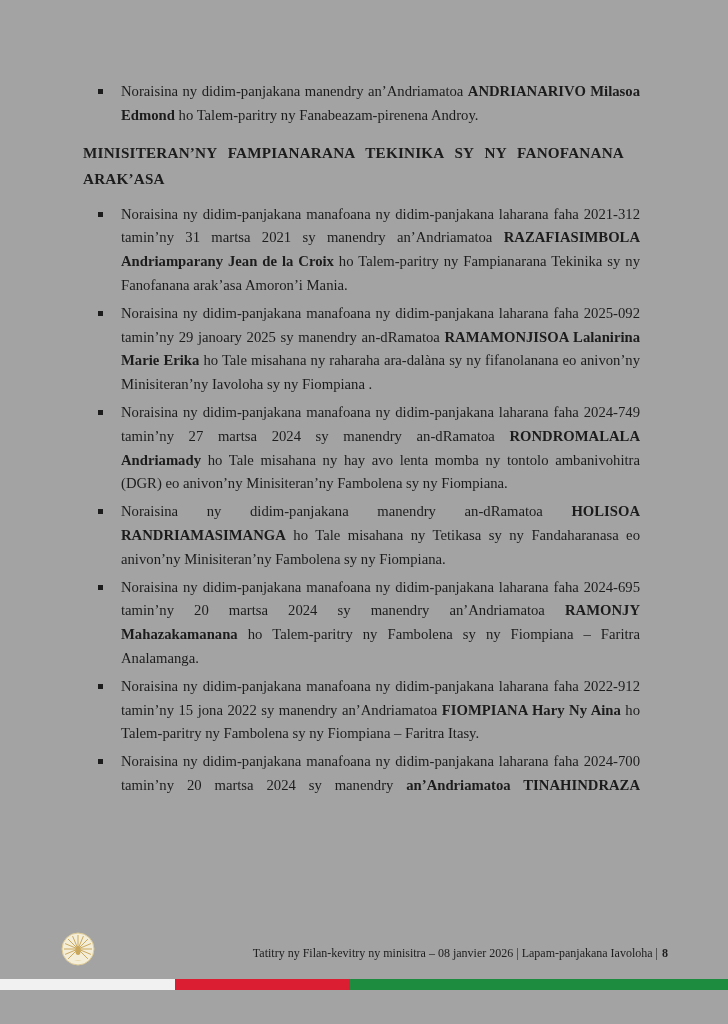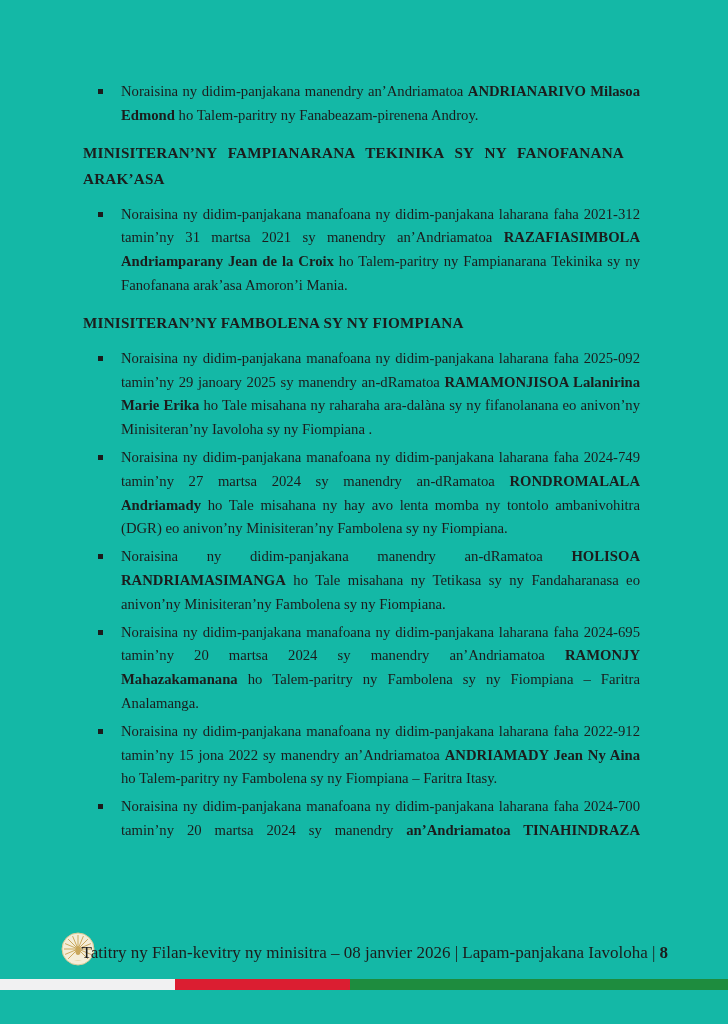--- a/index.html
+++ b/index.html
@@ -1,37 +1,37 @@
 <!DOCTYPE html>
 <html><head>
 <meta charset="utf-8">
 <style>
   html,body { margin:0; padding:0; background:#fff; }
   .page {
-    position:relative; width:728px; height:1024px; background:#14b8a6;
+    position:relative; width:728px; height:1024px; background:#a3a3a3;
     font-family:"Liberation Serif","DejaVu Serif",serif; color:#1c1c1c; overflow:hidden;
   }
   .content { position:absolute; left:83px; top:80px; width:557px; }
   ul.bullets { list-style:none; margin:0; padding:0; }
   ul.bullets li {
     position:relative; padding-left:38px; margin:0 0 4px 0;
     font-size:14.7px; line-height:23.8px; text-align:justify;
   }
   ul.bullets li::before {
     content:""; position:absolute; left:15px; top:9px;
     width:5px; height:5px; background:#1c1c1c;
   }
   ul.bullets li.continued { text-align-last:justify; }
   .b { font-weight:bold; }
   h2.heading {
     font-size:15.2px; font-weight:bold; line-height:26px;
     margin:12px 16px 11px 0; text-align:justify; letter-spacing:0.2px;
   }
   .footer-text {
-    position:absolute; top:943px; right:60px; font-size:17px;
+    position:absolute; top:943px; right:60px; font-size:12px;
     line-height:20px; white-space:nowrap; color:#1c1c1c;
   }
   .footer-text .pagenum { font-weight:bold; margin-left:4px; }
   .seal { position:absolute; left:61px; top:932px; width:34px; height:34px; display:block; }
   .flag-bar { position:absolute; left:0; top:979px; width:728px; height:11px; display:flex; }
   .flag-seg { height:100%; }
   .flag-seg:nth-child(1) { width:175px; }
   .flag-seg:nth-child(2) { width:175px; }
   .flag-seg:nth-child(3) { flex:1; }
 </style>
@@ -41,27 +41,26 @@
 <div class="page">
 
   <main class="content">
       <ul class="bullets">
         <li><span>Noraisina ny didim-panjakana manendry an’Andriamatoa </span><span class="b">ANDRIANARIVO Milasoa Edmond</span><span> ho Talem-paritry ny Fanabeazam-pirenena Androy.</span></li>
       </ul>
       <h2 class="heading">MINISITERAN’NY FAMPIANARANA TEKINIKA SY NY FANOFANANA ARAK’ASA</h2>
       <ul class="bullets">
         <li><span>Noraisina ny didim-panjakana manafoana ny didim-panjakana laharana faha 2021-312 tamin’ny 31 martsa 2021 sy manendry an’Andriamatoa </span><span class="b">RAZAFIASIMBOLA Andriamparany Jean de la Croix</span><span> ho Talem-paritry ny Fampianarana Tekinika sy ny Fanofanana arak’asa Amoron’i Mania.</span></li>
       </ul>
-      <h2 class="heading">MINISITERAN’NY FAMBOLENA SY NY FIOMPIANA</h2>
       <ul class="bullets">
         <li><span>Noraisina ny didim-panjakana manafoana ny didim-panjakana laharana faha 2025-092 tamin’ny 29 janoary 2025 sy manendry an-dRamatoa </span><span class="b">RAMAMONJISOA Lalanirina Marie Erika</span><span> ho Tale misahana ny raharaha ara-dalàna sy ny fifanolanana eo anivon’ny Minisiteran’ny Iavoloha sy ny Fiompiana .</span></li>
         <li><span>Noraisina ny didim-panjakana manafoana ny didim-panjakana laharana faha 2024-749 tamin’ny 27 martsa 2024 sy manendry an-dRamatoa </span><span class="b">RONDROMALALA Andriamady</span><span> ho Tale misahana ny hay avo lenta momba ny tontolo ambanivohitra (DGR) eo anivon’ny Minisiteran’ny Fambolena sy ny Fiompiana.</span></li>
         <li><span>Noraisina ny didim-panjakana manendry an-dRamatoa </span><span class="b">HOLISOA RANDRIAMASIMANGA</span><span> ho Tale misahana ny Tetikasa sy ny Fandaharanasa eo anivon’ny Minisiteran’ny Fambolena sy ny Fiompiana.</span></li>
         <li><span>Noraisina ny didim-panjakana manafoana ny didim-panjakana laharana faha 2024-695 tamin’ny 20 martsa 2024 sy manendry an’Andriamatoa </span><span class="b">RAMONJY Mahazakamanana</span><span> ho Talem-paritry ny Fambolena sy ny Fiompiana – Faritra Analamanga.</span></li>
-        <li><span>Noraisina ny didim-panjakana manafoana ny didim-panjakana laharana faha 2022-912 tamin’ny 15 jona 2022 sy manendry an’Andriamatoa </span><span class="b">ANDRIAMADY Jean Ny Aina</span><span> ho Talem-paritry ny Fambolena sy ny Fiompiana – Faritra Itasy.</span></li>
+        <li><span>Noraisina ny didim-panjakana manafoana ny didim-panjakana laharana faha 2022-912 tamin’ny 15 jona 2022 sy manendry an’Andriamatoa </span><span class="b">FIOMPIANA Hary Ny Aina</span><span> ho Talem-paritry ny Fambolena sy ny Fiompiana – Faritra Itasy.</span></li>
         <li class="continued"><span>Noraisina ny didim-panjakana manafoana ny didim-panjakana laharana faha 2024-700 tamin’ny 20 martsa 2024 sy manendry </span><span class="b">an’Andriamatoa TINAHINDRAZA</span></li>
       </ul>
     </main>
 
   <span class="seal">
     <svg width="34" height="34" viewBox="0 0 34 34" xmlns="http://www.w3.org/2000/svg">
       <circle cx="17" cy="17" r="16" fill="#F4EDD8" stroke="#DCC993" stroke-width="1"></circle>
       <g stroke="#CBA95F" stroke-width="1">
         <line x1="17" y1="17" x2="17" y2="3"></line>
         <line x1="17" y1="17" x2="22.4" y2="4.1"></line>

